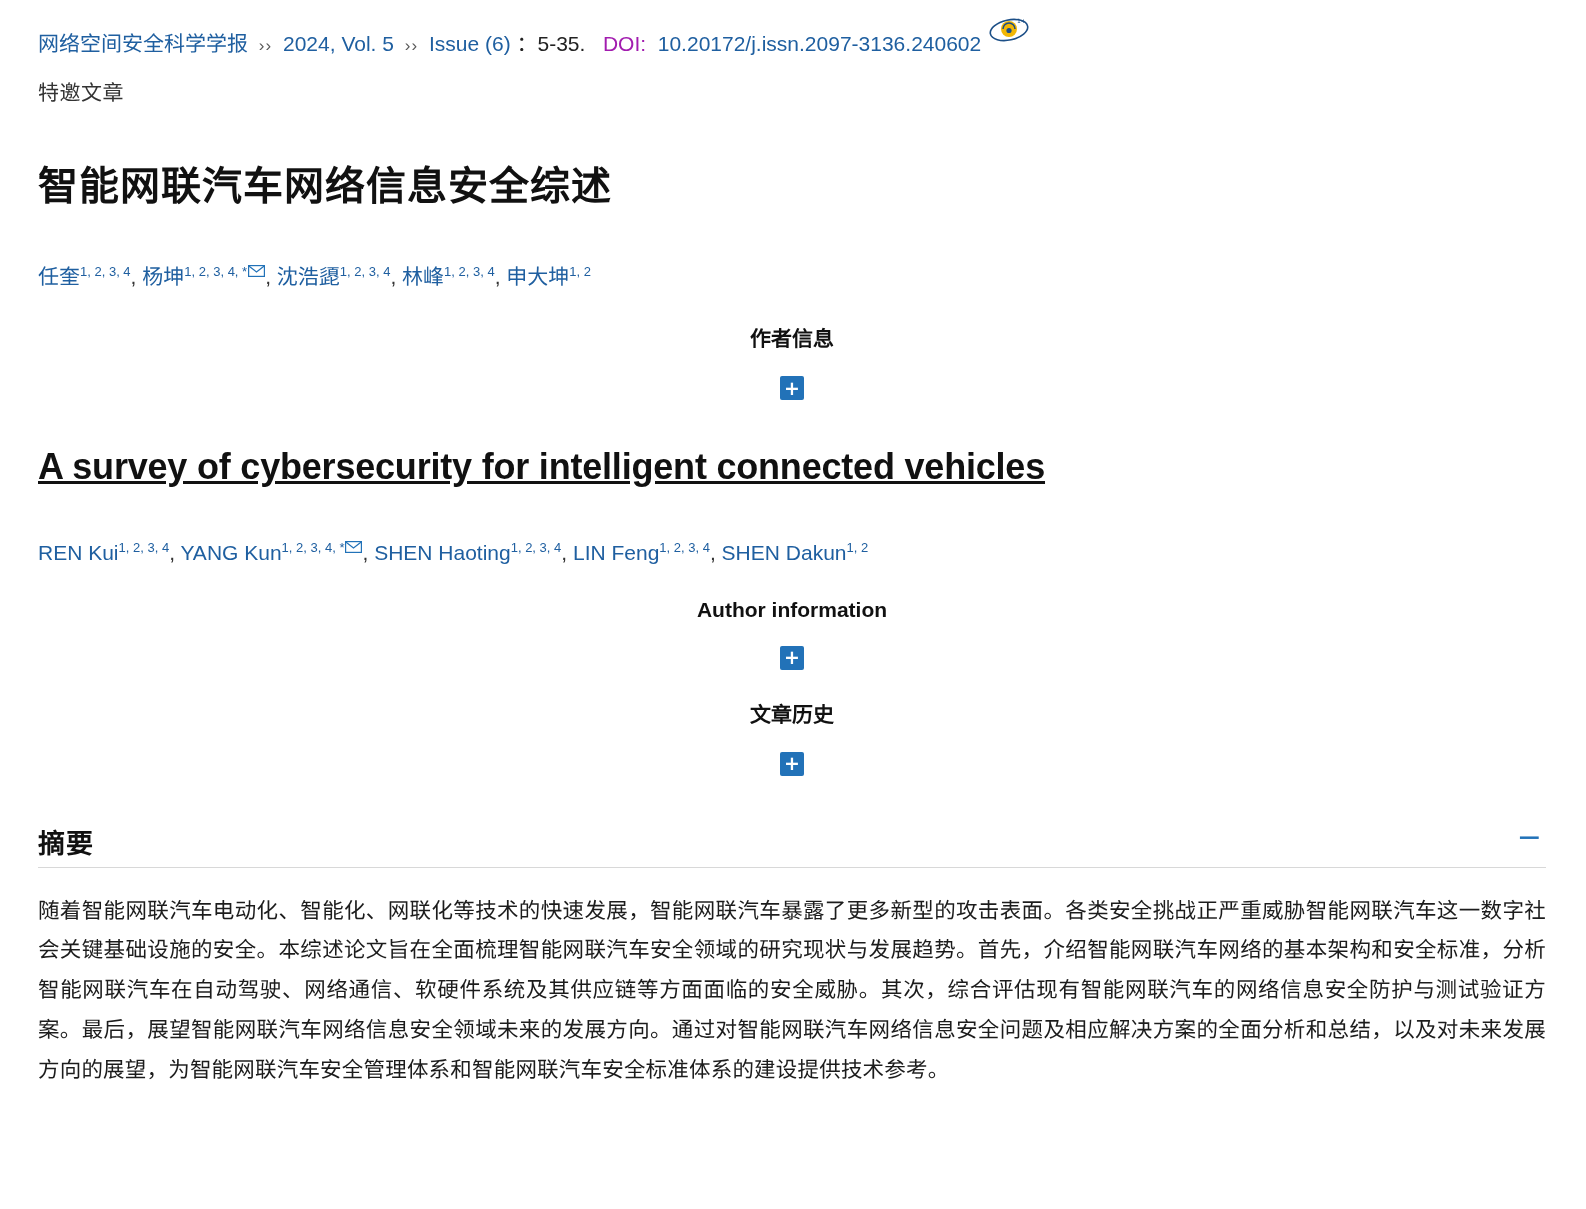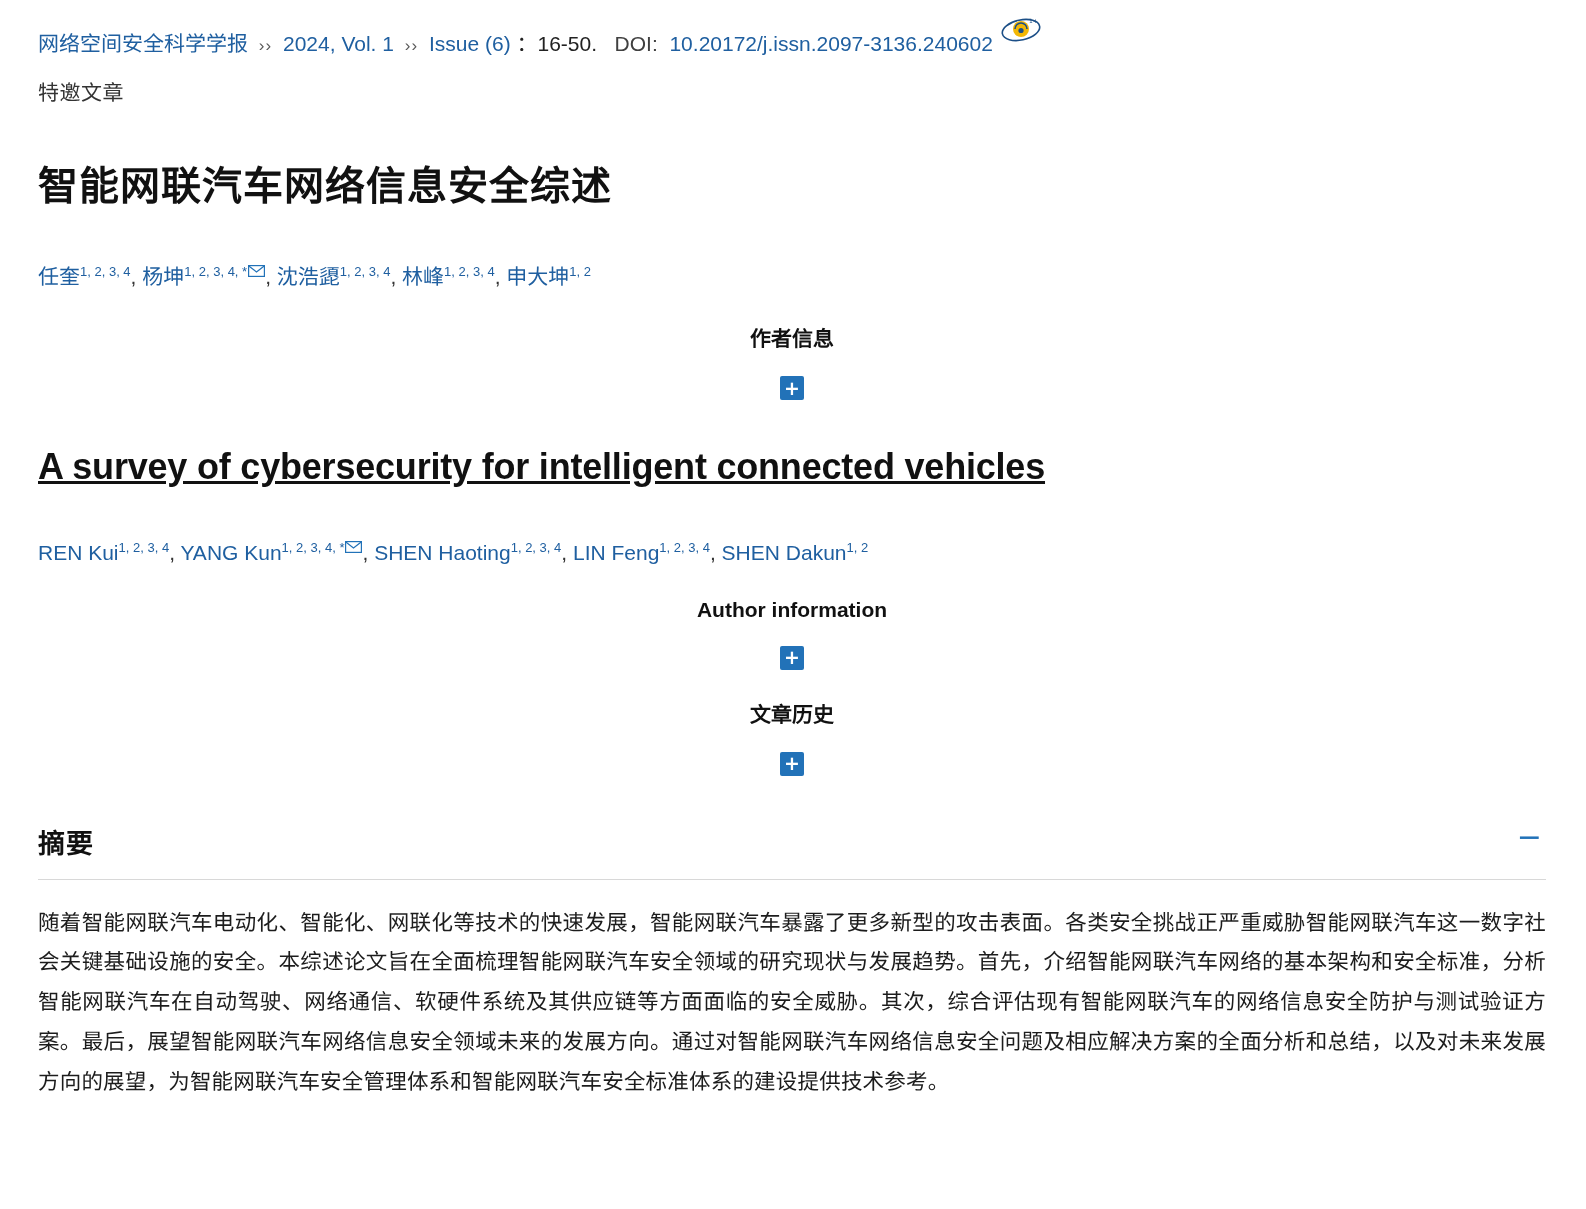--- a/index.html
+++ b/index.html
@@ -35,21 +35,21 @@
     text-decoration: none;
     cursor: pointer;
   }
   .breadcrumb .sep {
     color: #5a5a5a;
     font-size: 17px;
     padding: 0 5px;
     letter-spacing: 1px;
   }
   .breadcrumb .plain { color: #222; }
-  .breadcrumb .doi-label { color: #404040; }
+  .breadcrumb .doi-label { color: #a21caf; }
   .journal-badge {
     display: inline-block;
     position: relative;
     top: -14px;
     margin-left: 4px;
     width: 44px;
     height: 30px;
     vertical-align: middle;
   }
 
@@ -139,21 +139,21 @@
     line-height: 0;
   }
   .authors-en .comma { color: #333; }
 
   .section-head {
     margin-top: 46px;
     display: flex;
     align-items: flex-start;
     justify-content: space-between;
     border-bottom: 1px solid #d8d8d8;
-    padding-bottom: 18px;
+    padding-bottom: 6px;
   }
   .section-head .label {
     font-size: 27px;
     font-weight: bold;
     color: #111;
     letter-spacing: 1px;
   }
   .minus-btn {
     color: #2272b8;
     font-size: 30px;
@@ -175,24 +175,24 @@
   }
 </style>
 </head>
 <body>
 
 <div class="page">
 
   <div class="breadcrumb">
     <span class="link">网络空间安全科学学报</span>
     <span class="sep">››</span>
-    <span class="link">2024, Vol. 1</span>
+    <span class="link">2024, Vol. 5</span>
     <span class="sep">››</span>
     <span class="link">Issue (6)</span>
-    <span class="plain">：16-50.</span>
+    <span class="plain">：5-35.</span>
     <span class="doi-label">&nbsp;&nbsp;DOI:&nbsp;</span>
     <span class="link">10.20172/j.issn.2097-3136.240602</span><span class="journal-badge"><svg width="44" height="30" viewBox="0 0 44 30" xmlns="http://www.w3.org/2000/svg">
         <ellipse cx="24" cy="14" rx="19" ry="10" fill="none" stroke="#1c4f87" stroke-width="1.6" transform="rotate(-12 24 14)"></ellipse>
         <circle cx="24" cy="13" r="8" fill="#f2b705"></circle>
         <path d="M18 13 a6 6 0 0 1 12 0" fill="none" stroke="#1c4f87" stroke-width="1.6"></path>
         <circle cx="24" cy="14.5" r="2.6" fill="#1c4f87"></circle>
         <text x="32" y="7" font-size="6" fill="#1c4f87" font-family="DejaVu Sans, sans-serif">1+</text>
       </svg></span>
   </div>
 

